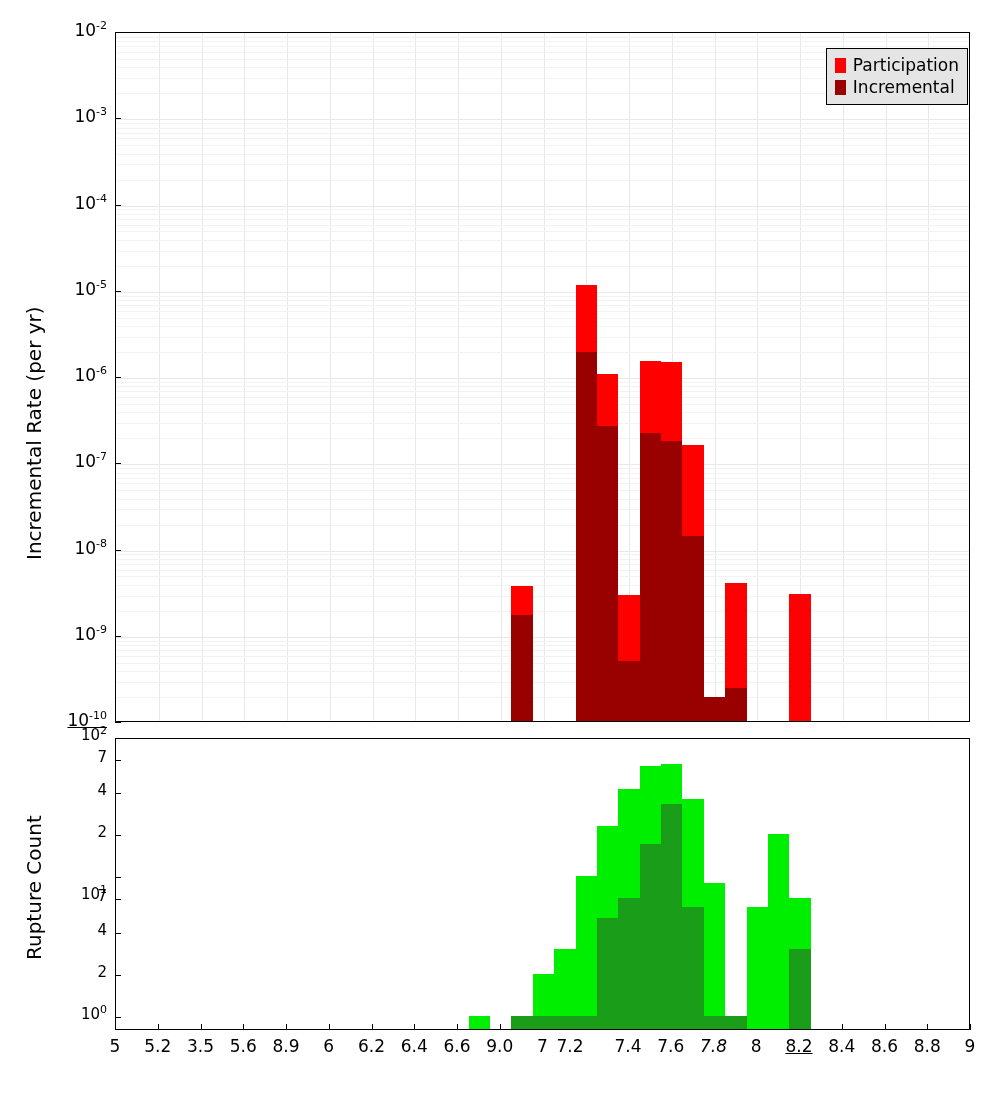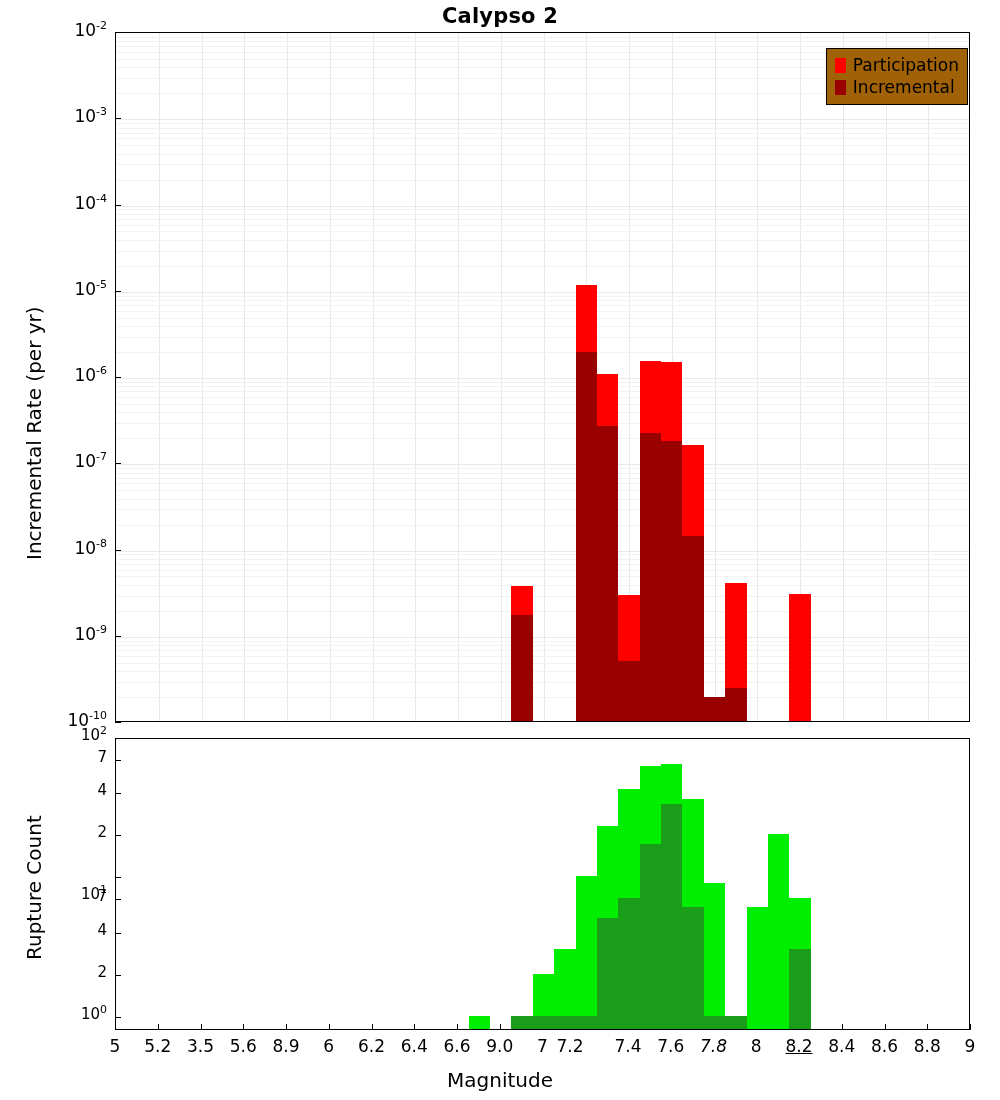--- a/index.html
+++ b/index.html
@@ -90,21 +90,21 @@
     width: 1000px;
     left: 0;
     text-align: center;
   }
 
   
   .legend {
     position: absolute;
     box-sizing: border-box;
     border: 1px solid #000000;
-    background: #a16207;
+    background: #e5e5e5;
     padding: 5px 8px 6px 8px;
   }
   .legend-row {
     display: flex;
     align-items: center;
     height: 22px;
   }
   .legend-swatch {
     width: 11px;
     height: 15px;
@@ -114,21 +114,20 @@
   .legend-text {
     font-size: 17px;
     white-space: nowrap;
   }
 </style>
 </head>
 <body>
 
 <div id="root">
 
-  <div class="chart-title">Calypso 2</div>
 
   <div class="plot-box" id="top-plot" style="left:115px; top:32px; width:855px; height:690px;">
       <div class="gridline v" style="left: 42.75px;"></div>
       <div class="gridline v" style="left: 85.5px;"></div>
       <div class="gridline v" style="left: 128.25px;"></div>
       <div class="gridline v" style="left: 171px;"></div>
       <div class="gridline v" style="left: 213.75px;"></div>
       <div class="gridline v" style="left: 256.5px;"></div>
       <div class="gridline v" style="left: 299.25px;"></div>
       <div class="gridline v" style="left: 342px;"></div>
@@ -274,40 +273,39 @@
       <div class="bar" title="Utilized Ruptures 7.6" style="left: 545.062px; width: 21.375px; height: 224.952px; background: rgb(26, 158, 26); z-index: 3;"></div>
       <div class="bar" title="Utilized Ruptures 7.7" style="left: 566.438px; width: 21.375px; height: 121.854px; background: rgb(26, 158, 26); z-index: 3;"></div>
       <div class="bar" title="Utilized Ruptures 7.8" style="left: 587.812px; width: 21.375px; height: 13.495px; background: rgb(26, 158, 26); z-index: 3;"></div>
       <div class="bar" title="Utilized Ruptures 7.9" style="left: 609.188px; width: 21.375px; height: 13.495px; background: rgb(26, 158, 26); z-index: 3;"></div>
       <div class="bar" title="Utilized Ruptures 8.2" style="left: 673.312px; width: 21.375px; height: 79.9353px; background: rgb(26, 158, 26); z-index: 3;"></div>
     </div>
 
   <div class="axis-title-y" style="left:22px; top:960px;">Rupture Count</div>
 
 
-  <div class="axis-title-x" style="top:1068px;">Magnitude</div>
 
   <div id="dyn">
       <div class="ylabel-tick" style="right: 893px; top: 20px; font-size: 17px;">10<sup>-2</sup></div>
       <div class="tickmark" style="left: 115px; top: 32px; width: 6px; height: 1px;"></div>
       <div class="ylabel-tick" style="right: 893px; top: 106.25px; font-size: 17px;">10<sup>-3</sup></div>
       <div class="tickmark" style="left: 115px; top: 118.25px; width: 6px; height: 1px;"></div>
       <div class="ylabel-tick" style="right: 893px; top: 192.5px; font-size: 17px;">10<sup>-4</sup></div>
       <div class="tickmark" style="left: 115px; top: 204.5px; width: 6px; height: 1px;"></div>
       <div class="ylabel-tick" style="right: 893px; top: 278.75px; font-size: 17px;">10<sup>-5</sup></div>
       <div class="tickmark" style="left: 115px; top: 290.75px; width: 6px; height: 1px;"></div>
       <div class="ylabel-tick" style="right: 893px; top: 365px; font-size: 17px;">10<sup>-6</sup></div>
       <div class="tickmark" style="left: 115px; top: 377px; width: 6px; height: 1px;"></div>
       <div class="ylabel-tick" style="right: 893px; top: 451.25px; font-size: 17px;">10<sup>-7</sup></div>
       <div class="tickmark" style="left: 115px; top: 463.25px; width: 6px; height: 1px;"></div>
       <div class="ylabel-tick" style="right: 893px; top: 537.5px; font-size: 17px;">10<sup>-8</sup></div>
       <div class="tickmark" style="left: 115px; top: 549.5px; width: 6px; height: 1px;"></div>
       <div class="ylabel-tick" style="right: 893px; top: 623.75px; font-size: 17px;">10<sup>-9</sup></div>
       <div class="tickmark" style="left: 115px; top: 635.75px; width: 6px; height: 1px;"></div>
-      <div class="ylabel-tick" style="right: 893px; top: 710px; font-size: 17px;">10<sup>-10</sup></div>
+      <div class="ylabel-tick" style="right: 893px; top: 710px; font-size: 17px; text-decoration: underline;">10<sup>-10</sup></div>
       <div class="tickmark" style="left: 115px; top: 722px; width: 6px; height: 1px;"></div>
       <div class="ylabel-tick" style="right: 893px; top: 726px; font-size: 15px;">10<sup>2</sup></div>
       <div class="tickmark" style="left: 115px; top: 738px; width: 6px; height: 1px;"></div>
       <div class="ylabel-tick" style="right: 893px; top: 747.57px; font-size: 15px;">7</div>
       <div class="tickmark" style="left: 115px; top: 759.57px; width: 6px; height: 1px;"></div>
       <div class="ylabel-tick" style="right: 893px; top: 781.414px; font-size: 15px;">4</div>
       <div class="tickmark" style="left: 115px; top: 793.414px; width: 6px; height: 1px;"></div>
       <div class="ylabel-tick" style="right: 893px; top: 823.333px; font-size: 15px;">2</div>
       <div class="tickmark" style="left: 115px; top: 835.333px; width: 6px; height: 1px;"></div>
       <div class="ylabel-tick" style="right: 893px; top: 885px; font-size: 15px;">10<sup>1</sup></div>

